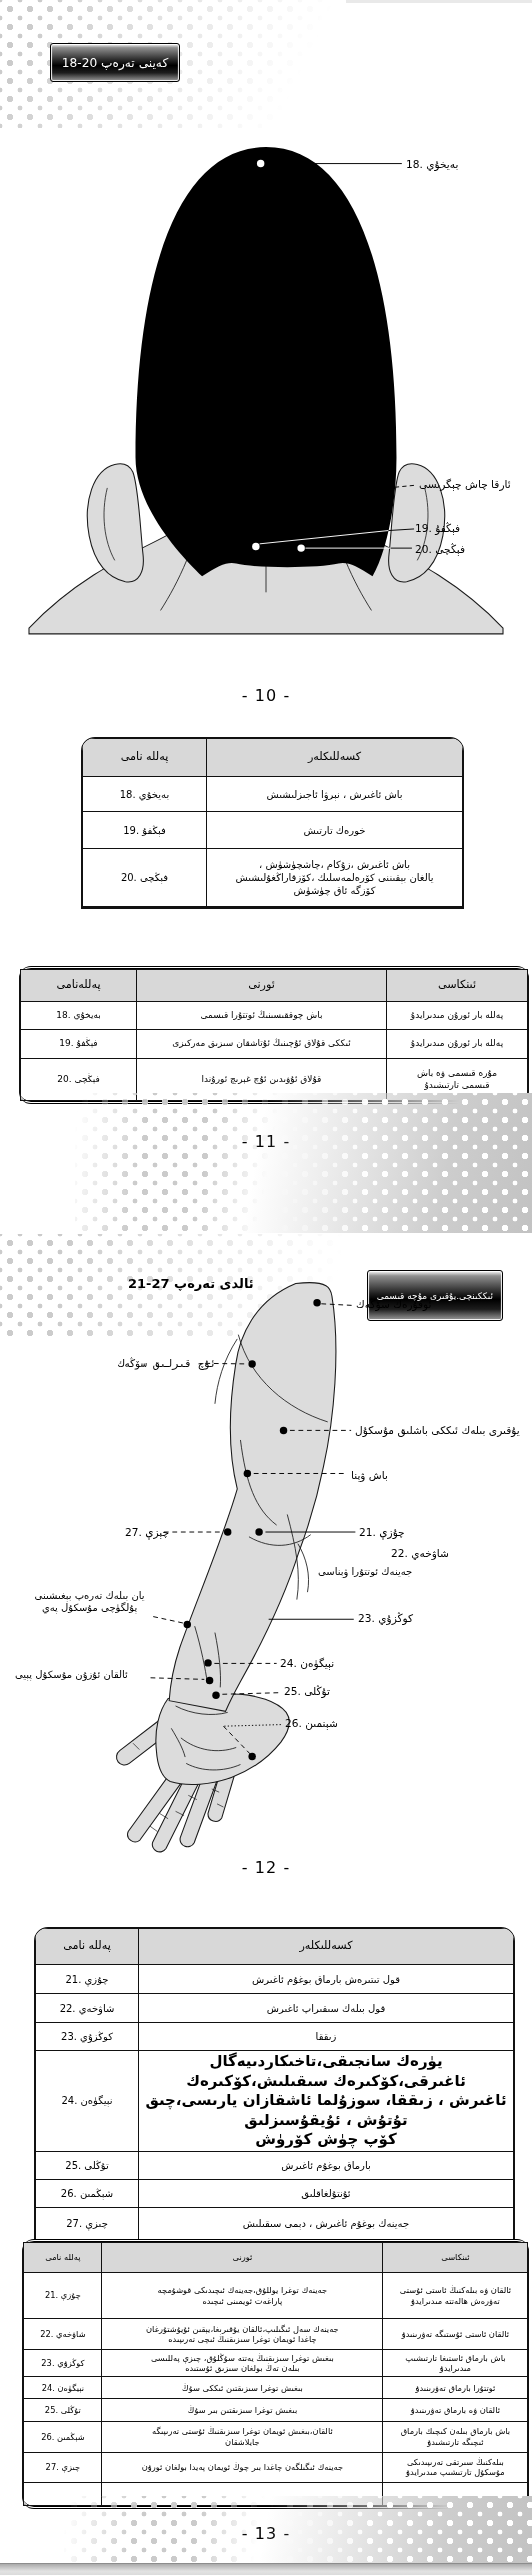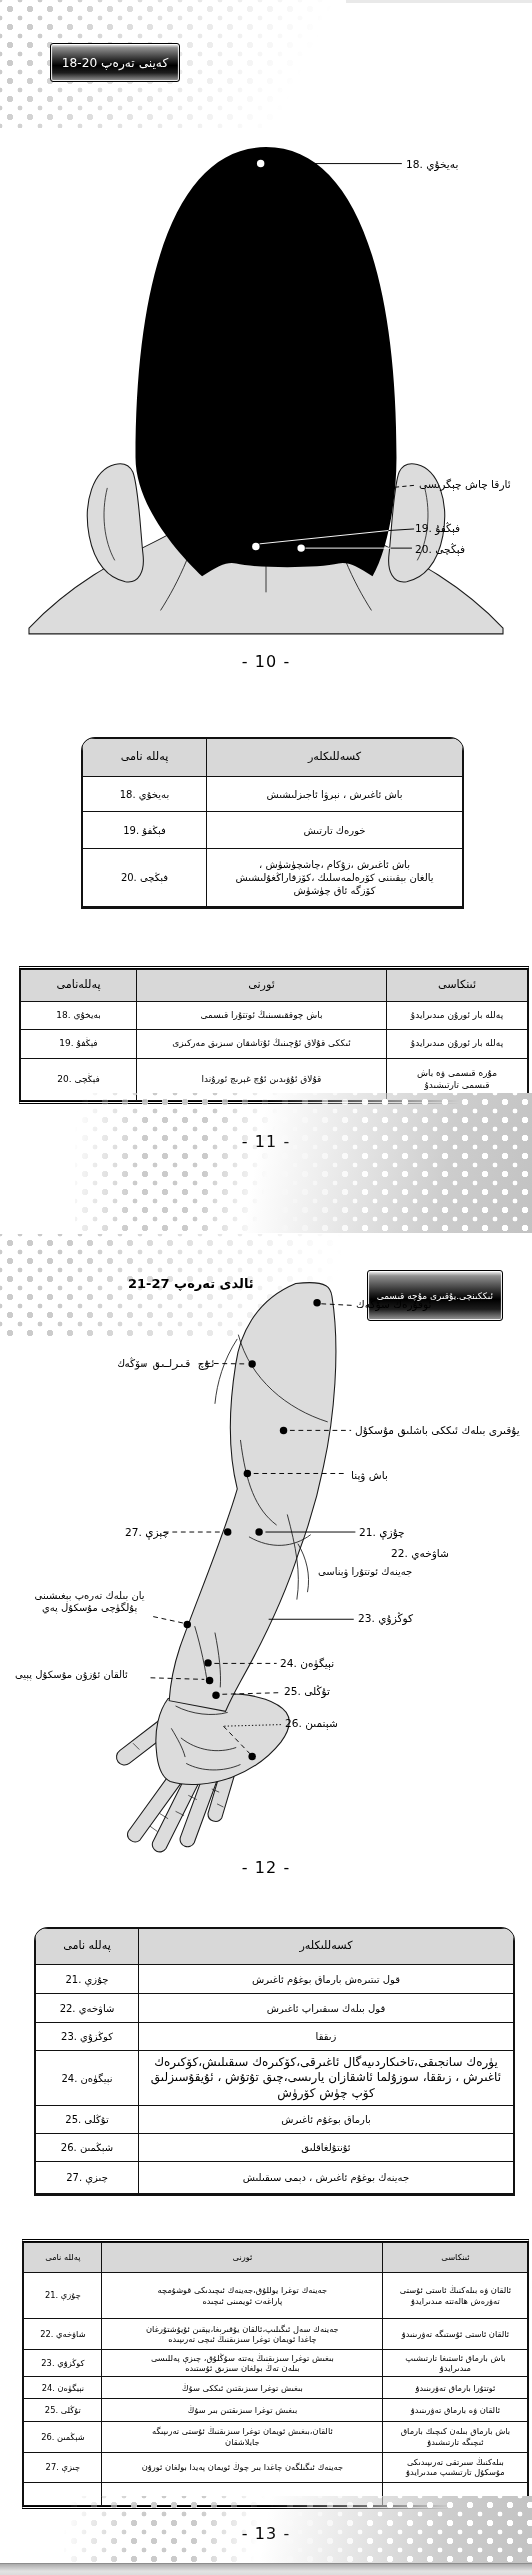--- a/index.html
+++ b/index.html
@@ -28,21 +28,21 @@
   .pill{position:absolute;display:flex;align-items:center;justify-content:center;
       border:1.6px solid #000;border-radius:3px;color:#fff;text-align:center;
       background:linear-gradient(#fdfdfd 0%,#8f8f8f 10%,#202020 46%,#000 58%,#1d1d1d 78%,#9a9a9a 100%);
       box-shadow:inset 0 0 0 1.1px rgba(255,255,255,.85);}
   
   .pagenum{position:absolute;left:0;width:532px;text-align:center;
       font-size:16px;letter-spacing:1.1px;}
   .lbl{position:absolute;font-size:10.6px;white-space:nowrap;line-height:1.15;}
   .pre{white-space:pre-line;}
   
-  .tblwrap{position:absolute;background:#fff;}
+  .tblwrap{position:absolute;background:#fff;border-radius:12px;}
   .round{border:1.3px solid #111;border-radius:14px 14px 0 0;border-bottom-width:2.1px;overflow:hidden;}
   .dbl{border-top:3.2px double #000;border-bottom:3.2px double #000;
        border-left:1.1px solid #111;border-right:1.1px solid #111;}
   table{border-collapse:collapse;width:100%;table-layout:fixed;}
   td{border:1.1px solid #111;text-align:center;vertical-align:middle;padding:1.1px 4.3px;
      font-size:10px;line-height:1.3;}
   .dbl td{font-size:9px;}
   .hdr td{background:#d8d8d8;font-size:11.2px;}
   .small td{font-size:8.3px;line-height:1.25;}
   .namecell{font-size:10px;}
@@ -93,21 +93,21 @@
       <path d="M534,755 L694,755" stroke="#fff" stroke-width="1.8" fill="none"></path>
       <path d="M694,755 L734,755" stroke="#000" stroke-width="1.8" fill="none"></path>
       <path d="M688,642 L740,637" stroke="#000" stroke-width="1.8" stroke-dasharray="8,6" fill="none"></path>
     </svg>
   </div>
   <div class="lbl" dir="ltr" style="left:406px;top:158px;">18. بەيخۇي</div>
   <div class="lbl" dir="rtl" style="left:419px;top:478px;">ئارقا چاش چېگرىسى</div>
   <div class="lbl" dir="ltr" style="left:415px;top:522px;">19. فېڭفۇ</div>
   <div class="lbl" dir="ltr" style="left:415px;top:543px;">20. فېڭچى</div>
 
-  <div class="pagenum" dir="ltr" style="top:652px;text-align:center;">- 10 -</div>
+  <div class="pagenum" dir="ltr" style="top:686px;text-align:center;">- 10 -</div>
 
   <div class="tblwrap round" style="left:81px;top:737px;width:381px;">
     <table dir="ltr">
       <colgroup>
           <col style="width:124px">
           <col>
         </colgroup>
       <tbody>
           <tr class="hdr" style="height:38px;">
         <td dir="rtl">پەللە نامى</td>
@@ -287,21 +287,21 @@
       <tr style="height:29px;">
         <td class="namecell" dir="ltr">22. شاۋخەي</td>
         <td class="pre" dir="rtl">قول بىلەك سىقىراپ ئاغىرش</td>
       </tr>
       <tr style="height:28px;">
         <td class="namecell" dir="ltr">23. كوڭزۇي</td>
         <td class="pre" dir="rtl">زىققا</td>
       </tr>
       <tr style="height:55px;">
         <td class="namecell" dir="ltr">24. نېيگۈەن</td>
-        <td class="pre" dir="rtl" style="font-size:12px;">يۈرەك سانجىقى،تاخىكاردىيەگال ئاغىرقى،كۆكىرەك سىقىلىش،كۆكىرەك
+        <td class="pre" dir="rtl" style="font-size:15px;font-weight:bold;">يۈرەك سانجىقى،تاخىكاردىيەگال ئاغىرقى،كۆكىرەك سىقىلىش،كۆكىرەك
 ئاغىرش ، زىققا، سوزۇلما ئاشقازان يارىسى،چىق تۇتۇش ،  ئۇيقۇسىزلىق
 كۆپ چۈش كۆرۈش</td>
       </tr>
       <tr style="height:28px;">
         <td class="namecell" dir="ltr">25. تۇڭلى</td>
         <td class="pre" dir="rtl">بارماق بوغۇم ئاغىرش</td>
       </tr>
       <tr style="height:28px;">
         <td class="namecell" dir="ltr">26. شېڭمىن</td>
         <td class="pre" dir="rtl">ئۇنتۇلغاقلىق</td>

